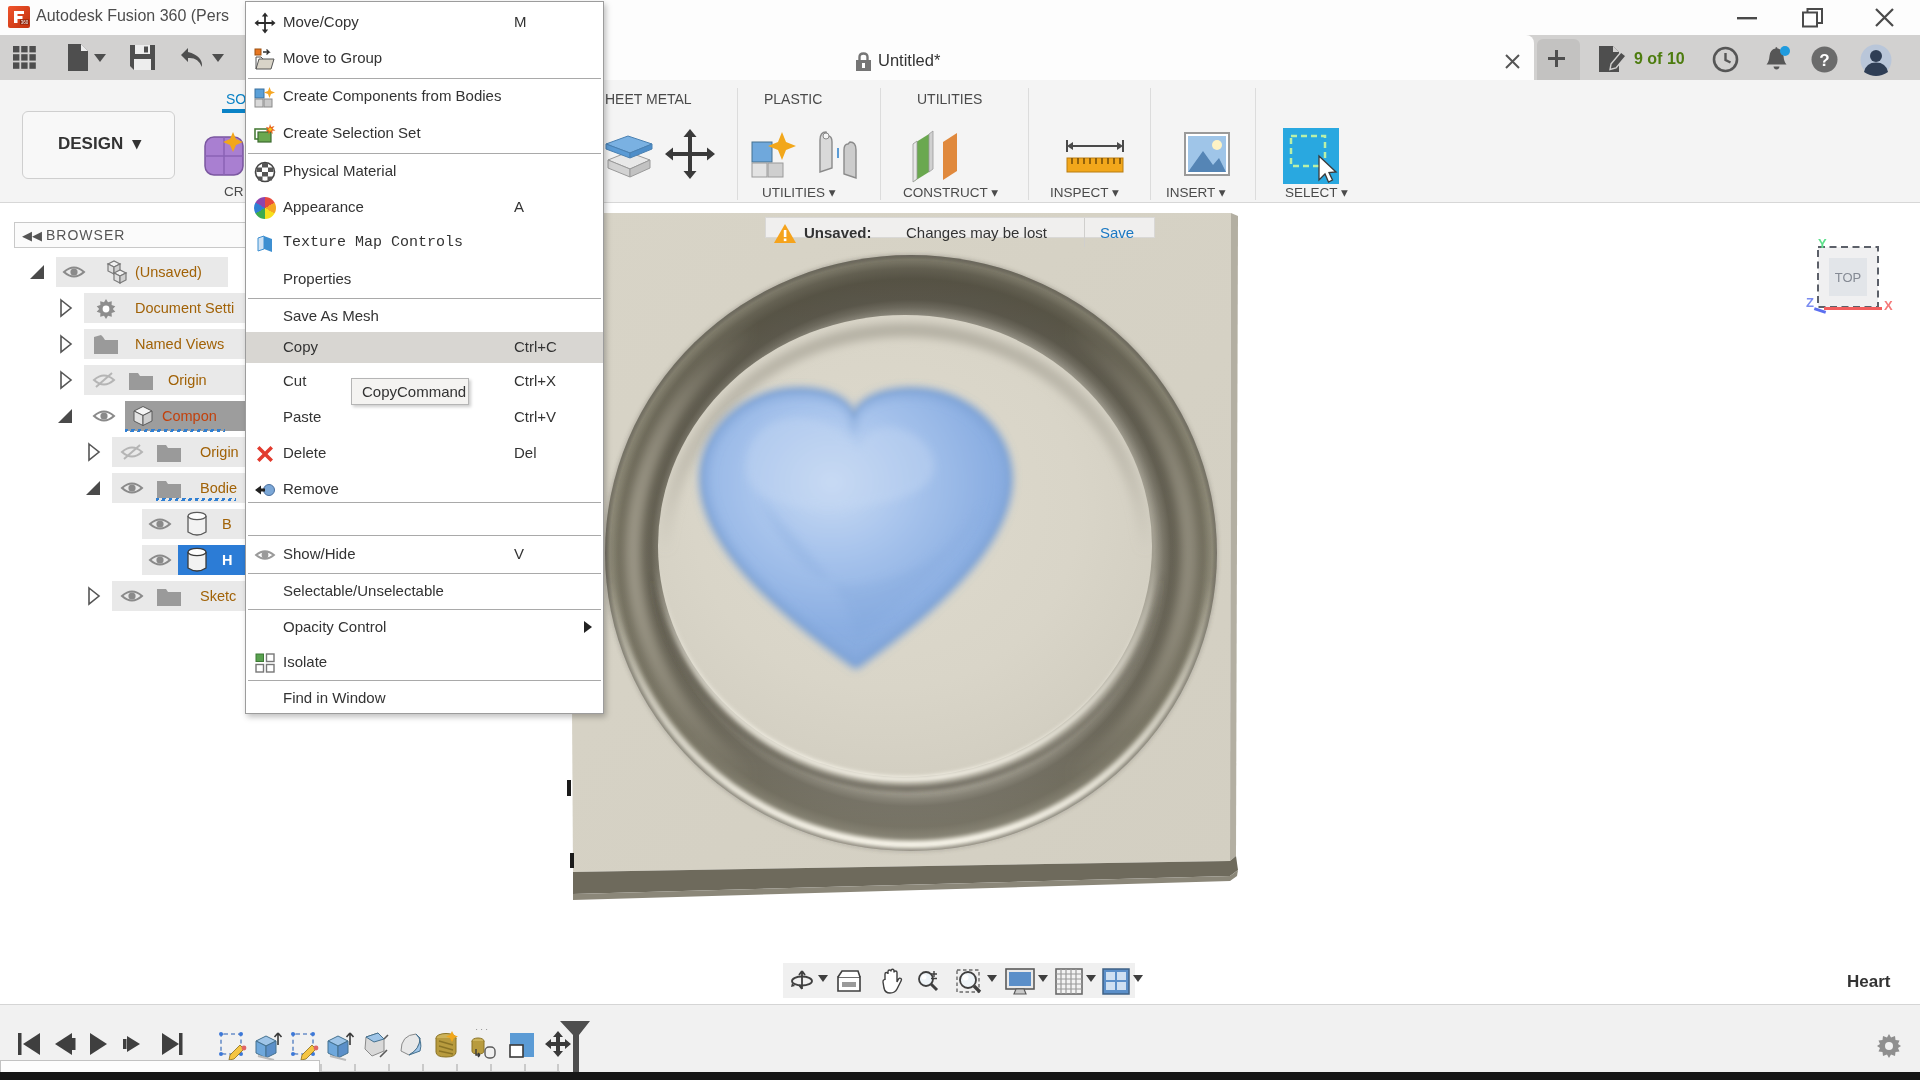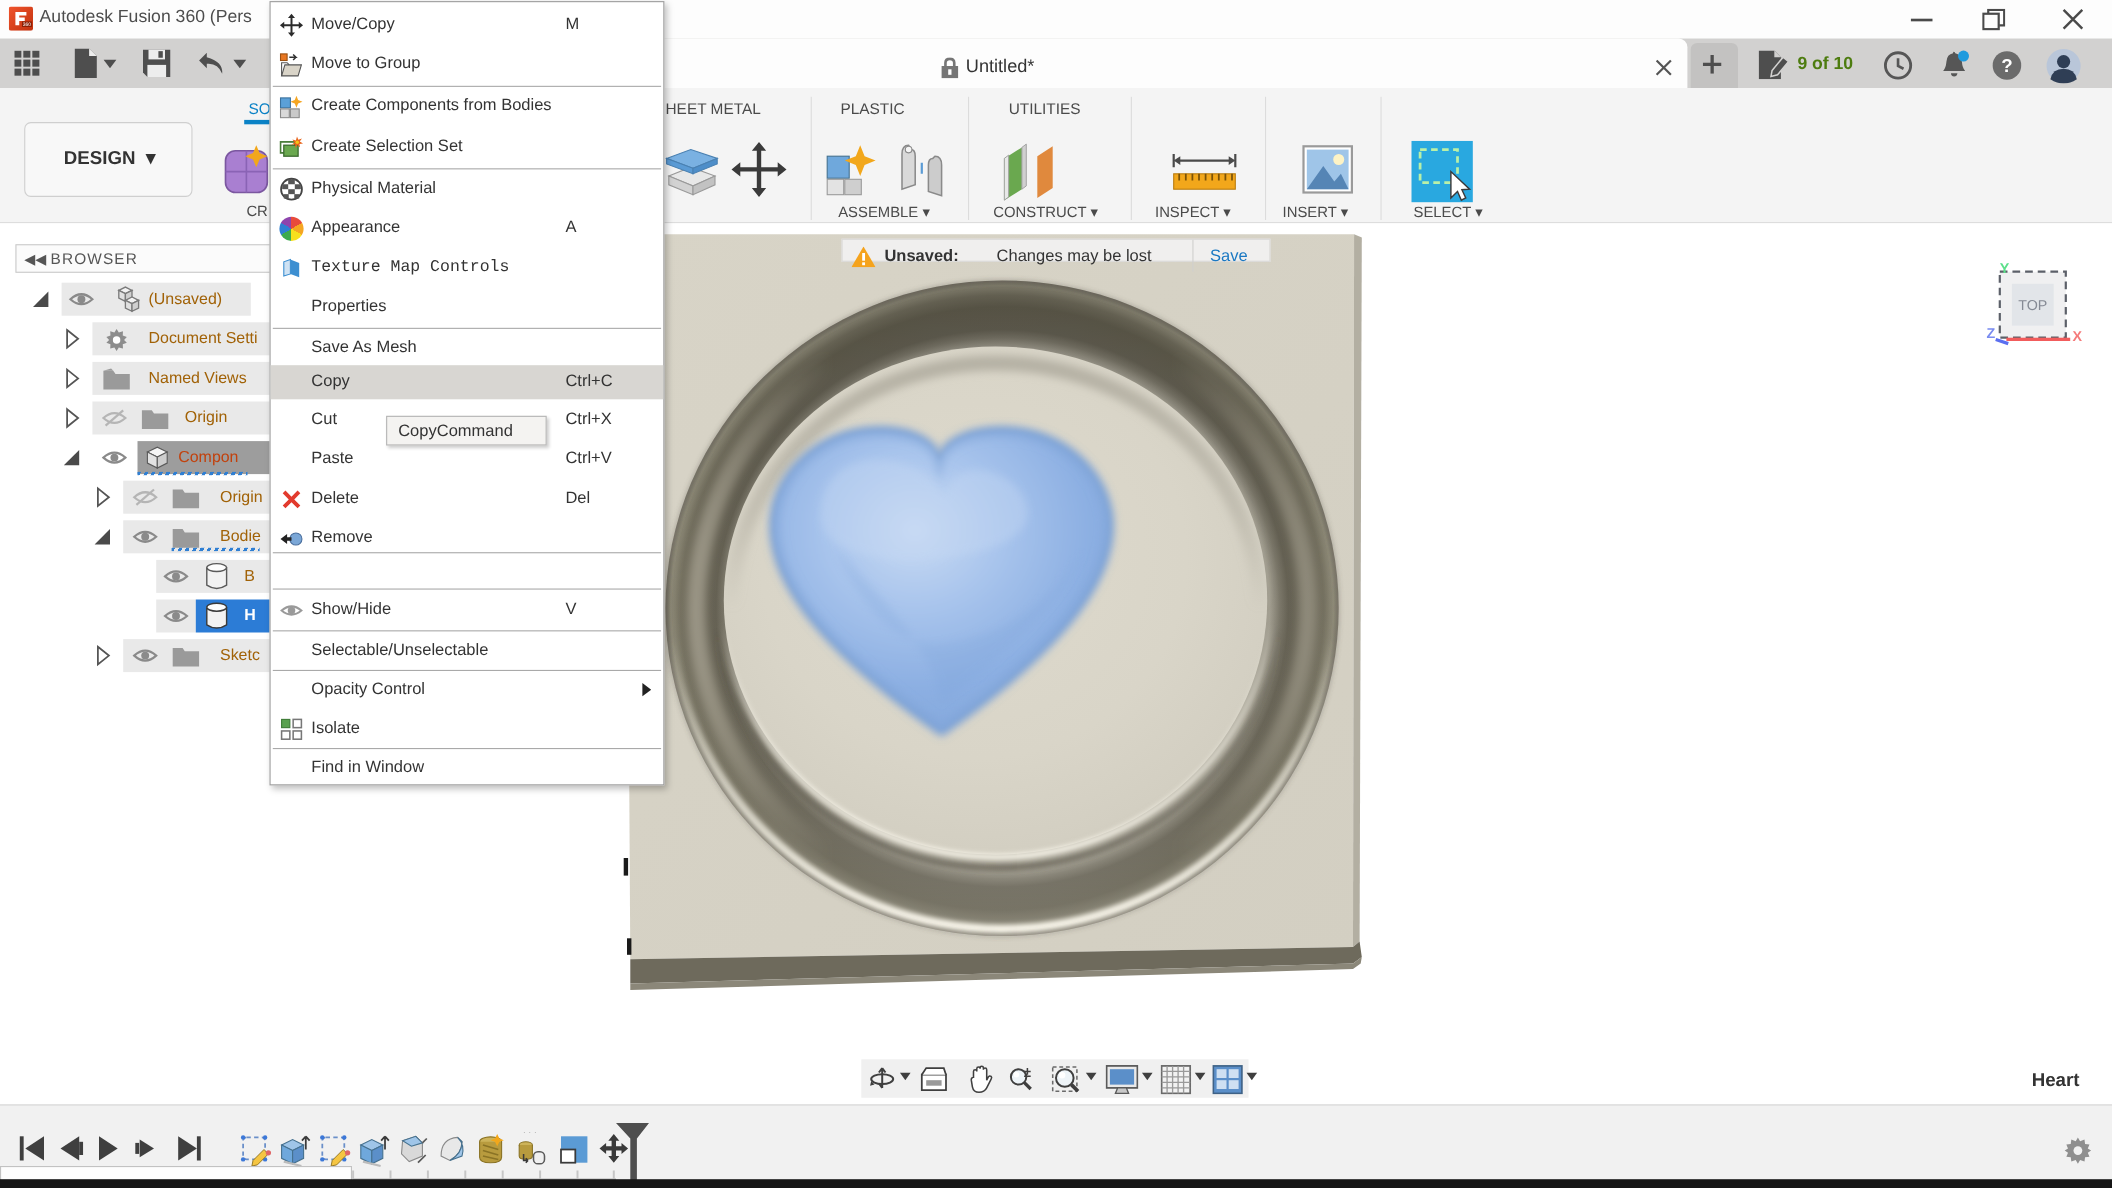--- a/index.html
+++ b/index.html
@@ -44,21 +44,21 @@
   .trow { position:absolute; font-size:14.5px; color:#a16207; white-space:nowrap; }
 
   
   #cmenu { left:245px; top:1px; width:359px; height:713px; background:#fff;
            border:1px solid #9c9c9c; box-shadow:2px 3px 6px rgba(0,0,0,0.25); z-index:100; }
   .mi { position:absolute; left:0; width:100%; height:36px; }
   .mi .txt { position:absolute; left:37px; top:8px; font-size:15px; color:#333; }
   .mi .sc  { position:absolute; left:268px; top:8px; font-size:15px; color:#333; }
   .mi .ic  { position:absolute; left:8px; top:7px; width:22px; height:22px; }
   .msep { position:absolute; left:2px; width:353px; height:1px; background:#a9a9a9; }
-  #tooltip { left:351px; top:378px; width:146px; height:27px; background:#f4f3f1;
+  #tooltip { left:351px; top:378px; width:118px; height:27px; background:#f4f3f1;
              border:1px solid #b5b5b5; box-shadow:2px 2px 3px rgba(0,0,0,0.2);
              z-index:110; font-size:15px; color:#333; }
 
   
   #timeline { left:0; top:1004px; width:1920px; height:68px; background:#f1f1f1;
               border-top:1px solid #d5d5d5; }
   #blackbar { left:0; top:1072px; width:1920px; height:8px; background:#161616; }
   #heartlbl { left:1847px; top:972px; font-size:17px; font-weight:bold; color:#333; }
 
   
@@ -206,21 +206,21 @@
     <rect x="4" y="33" width="15" height="14" fill="#e3e3e3" stroke="#9a9a9a"></rect>
     <rect x="20" y="33" width="15" height="14" fill="#cfcfcf" stroke="#9a9a9a"></rect>
     <path d="M34 2 L38 12 L48 16 L38 20 L34 30 L30 20 L20 16 L30 12 Z" fill="#f2a71b"></path>
   </svg>
   <svg class="abs" style="left:812px;top:128px;width:52px;height:54px;" viewBox="0 0 52 54">
     <path d="M14 4 Q8 4 8 12 L8 44 L20 40 L20 14 Q20 8 16 8 Z" fill="#d9d9d9" stroke="#8a8a8a" stroke-width="1.4"></path>
     <circle cx="14" cy="8" r="3" fill="#f5f5f5" stroke="#8a8a8a"></circle>
     <path d="M38 14 Q44 14 44 22 L44 50 L32 46 L32 22 Q32 16 36 16 Z" fill="#cccccc" stroke="#8a8a8a" stroke-width="1.4"></path>
     <path d="M26 20 L26 30" stroke="#5b9bd5" stroke-width="2"></path>
   </svg>
-  <div class="rlabel" style="left:762px;">ASSEMBLE ▾</div>
+  <div class="rlabel" style="left:762px;">UTILITIES ▾</div>
 
   <svg class="abs" style="left:905px;top:128px;width:62px;height:56px;" viewBox="0 0 62 56">
     <path d="M8 16 L24 6 L24 44 L8 54 Z" fill="#6aa84f"></path>
     <path d="M8 16 L12 13 L12 51 L8 54 Z" fill="#e8e8e8" stroke="#9a9a9a" stroke-width="0.8"></path>
     <path d="M24 6 L28 3 L28 41 L24 44 Z" fill="#d0d0d0" stroke="#9a9a9a" stroke-width="0.8"></path>
     <path d="M38 14 L52 5 L52 43 L38 52 Z" fill="#e0893d"></path>
   </svg>
   <div class="rlabel" style="left:903px;">CONSTRUCT ▾</div>
 
   <svg class="abs" style="left:1063px;top:132px;width:64px;height:46px;" viewBox="0 0 64 46">

